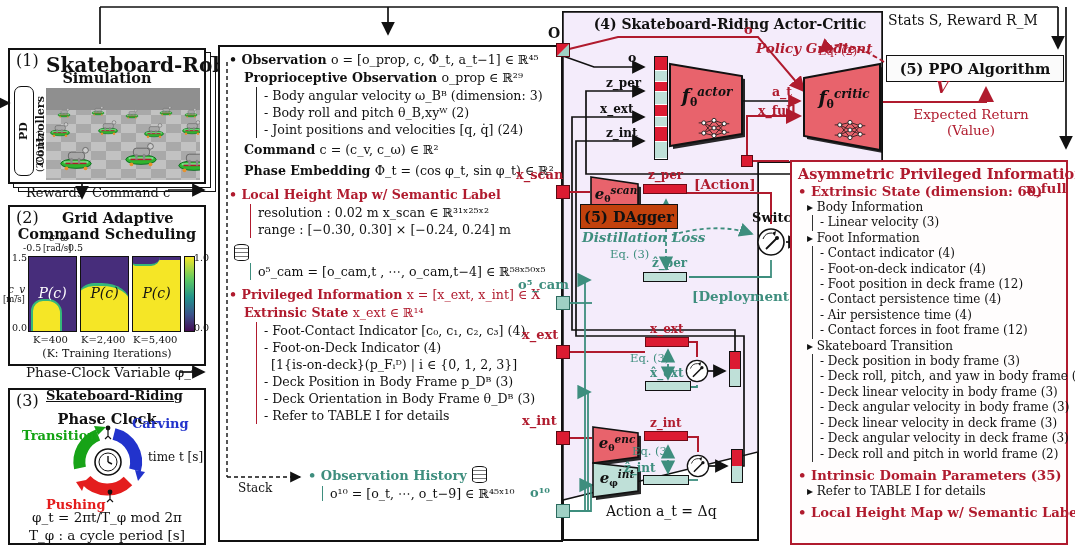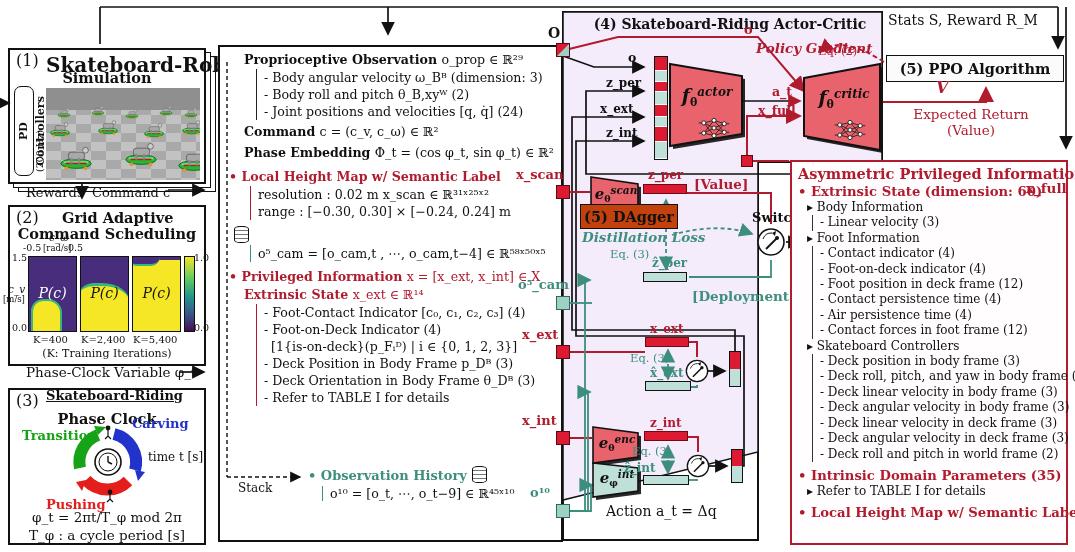--- a/index.html
+++ b/index.html
@@ -205,20 +205,21 @@
   </svg>
   <div class="abs b green" style="left:22px;top:428px;font-size:13px;">Transition</div>
   <div class="abs b blue" style="left:132px;top:416px;font-size:13px;">Carving</div>
   <div class="abs b redt" style="left:46px;top:497px;font-size:13px;">Pushing</div>
   <div class="abs" style="left:148px;top:450px;font-size:12px;">time t [s]</div>
   <div class="abs ctr" style="left:14px;top:509px;width:186px;font-size:13.5px;">φ_t = 2πt/T_φ mod 2π</div>
   <div class="abs ctr" style="left:14px;top:527px;width:186px;font-size:13.5px;">T_φ : a cycle period [s]</div>
 
   <div class="panel" style="left:218px;top:45px;width:345px;height:497px;"></div>
   <div id="obs-list">
+      <div class="orow L0"><b class="hd">• Observation </b><span>o = [o_prop, c, Φ_t, a_t−1] ∈ ℝ⁴⁵</span></div>
       <div class="orow L1"><b class="hd">Proprioceptive Observation </b><span>o_prop ∈ ℝ²⁹</span></div>
       <div class="orow railB"><span>- Body angular velocity ω_Bᴮ (dimension: 3)</span></div>
       <div class="orow railB"><span>- Body roll and pitch θ_B,xyᵂ (2)</span></div>
       <div class="orow railB"><span>- Joint positions and velocities [q, q̇] (24)</span></div>
       <div class="orow L1 gap1"><b class="hd">Command </b><span>c = (c_v, c_ω) ∈ ℝ²</span></div>
       <div class="orow L1 gap1"><b class="hd">Phase Embedding </b><span>Φ_t = (cos φ_t, sin φ_t) ∈ ℝ²</span></div>
       <div class="orow L0 red gap"><b class="hd">• Local Height Map w/ Semantic Label</b></div>
       <div class="orow L1 railR"><span>resolution : 0.02 m    x_scan ∈ ℝ³¹ˣ²⁵ˣ²</span></div>
       <div class="orow L1 railR"><span>range : [−0.30, 0.30] × [−0.24, 0.24] m</span></div>
       <div class="orow L0 teal gap"><span class="db"></span></div>
@@ -409,21 +410,21 @@
   <div class="rbar" style="left:645px;top:337px;width:44px;height:10px;"></div>
   <div class="tbar" style="left:645px;top:381px;width:46px;height:10px;"></div>
   <div class="rbar" style="left:644px;top:431px;width:44px;height:10px;"></div>
   <div class="tbar" style="left:643px;top:475px;width:46px;height:10px;"></div>
   <div class="obar" style="left:804px;top:226px;width:12px;height:40px;"></div>
   <div class="obar" style="left:729px;top:351px;width:12px;height:36px;"></div>
   <div class="obar" style="left:731px;top:449px;width:12px;height:34px;"></div>
   <div class="port" style="left:741px;top:155px;width:12px;height:12px;"></div>
 
   <div class="abs b red" style="left:648px;top:168px;font-size:12px;">z_per</div>
-  <div class="abs b red" style="left:694px;top:176px;font-size:13.5px;">[Value]</div>
+  <div class="abs b red" style="left:694px;top:176px;font-size:13.5px;">[Action]</div>
   <div class="abs b teal" style="left:652px;top:256px;font-size:12px;">ẑ_per</div>
   <div class="abs b teal" style="left:692px;top:288px;font-size:13.5px;">[Deployment]</div>
   <div class="boxlab" style="left:580px;top:204px;width:98px;height:25px;font-size:14.5px;line-height:23px;">(5) DAgger</div>
   <div class="abs b i teal" style="left:582px;top:229px;font-size:13.5px;">Distillation Loss</div>
   <div class="abs teal" style="left:610px;top:247px;font-size:11.5px;">Eq. (3)</div>
   <div class="abs b" style="left:752px;top:210px;font-size:13px;">Switch</div>
   <div class="abs b red" style="left:650px;top:322px;font-size:12px;">x_ext</div>
   <div class="abs teal" style="left:630px;top:351px;font-size:11.5px;">Eq. (3)</div>
   <div class="abs b teal" style="left:650px;top:366px;font-size:12px;">x̂_ext</div>
   <div class="abs b red" style="left:650px;top:416px;font-size:12px;">z_int</div>
@@ -449,21 +450,21 @@
         <div class="rrow h">• Extrinsic State (dimension: 60)</div>
         <div class="rrow s">▸ Body Information</div>
         <div class="rrow l">- Linear velocity (3)</div>
         <div class="rrow s">▸ Foot Information</div>
         <div class="rrow l">- Contact indicator (4)</div>
         <div class="rrow l">- Foot-on-deck indicator (4)</div>
         <div class="rrow l">- Foot position in deck frame (12)</div>
         <div class="rrow l">- Contact persistence time (4)</div>
         <div class="rrow l">- Air persistence time (4)</div>
         <div class="rrow l">- Contact forces in foot frame (12)</div>
-        <div class="rrow s">▸ Skateboard Controllers</div>
+        <div class="rrow s">▸ Skateboard Transition</div>
         <div class="rrow l">- Deck position in body frame (3)</div>
         <div class="rrow l">- Deck roll, pitch, and yaw in body frame (3)</div>
         <div class="rrow l">- Deck linear velocity in body frame (3)</div>
         <div class="rrow l">- Deck angular velocity in body frame (3)</div>
         <div class="rrow l">- Deck linear velocity in deck frame (3)</div>
         <div class="rrow l">- Deck angular velocity in deck frame (3)</div>
         <div class="rrow l">- Deck roll and pitch in world frame (2)</div>
         <div class="rrow h gap">• Intrinsic Domain Parameters (35)</div>
         <div class="rrow s">▸ Refer to TABLE I for details</div>
         <div class="rrow h gap">• Local Height Map w/ Semantic Label</div>

